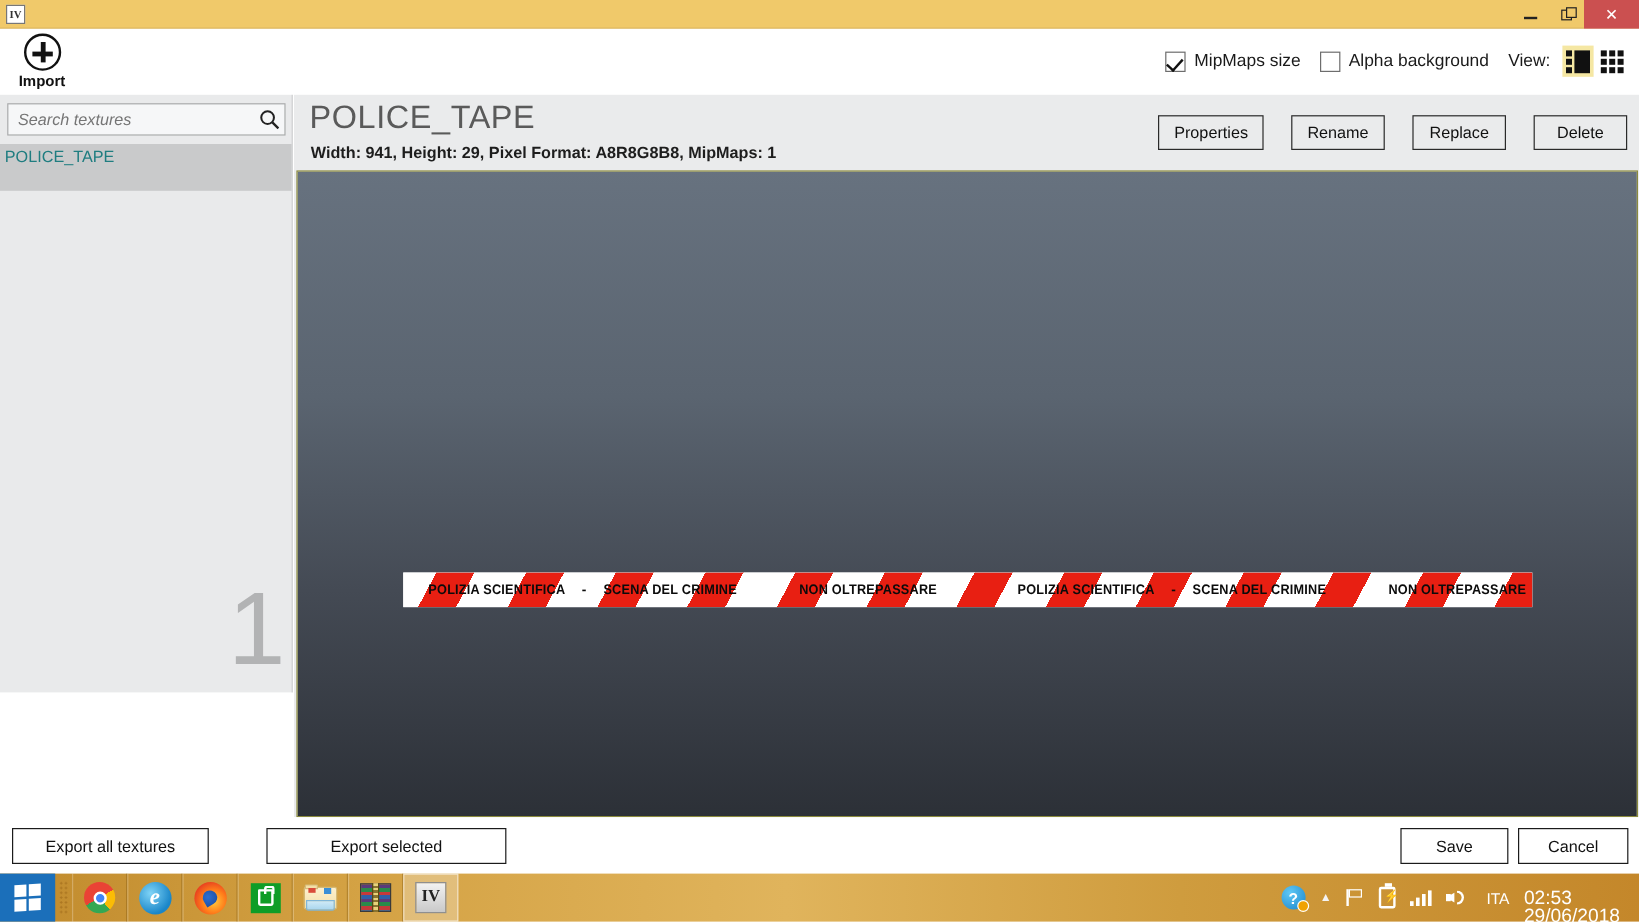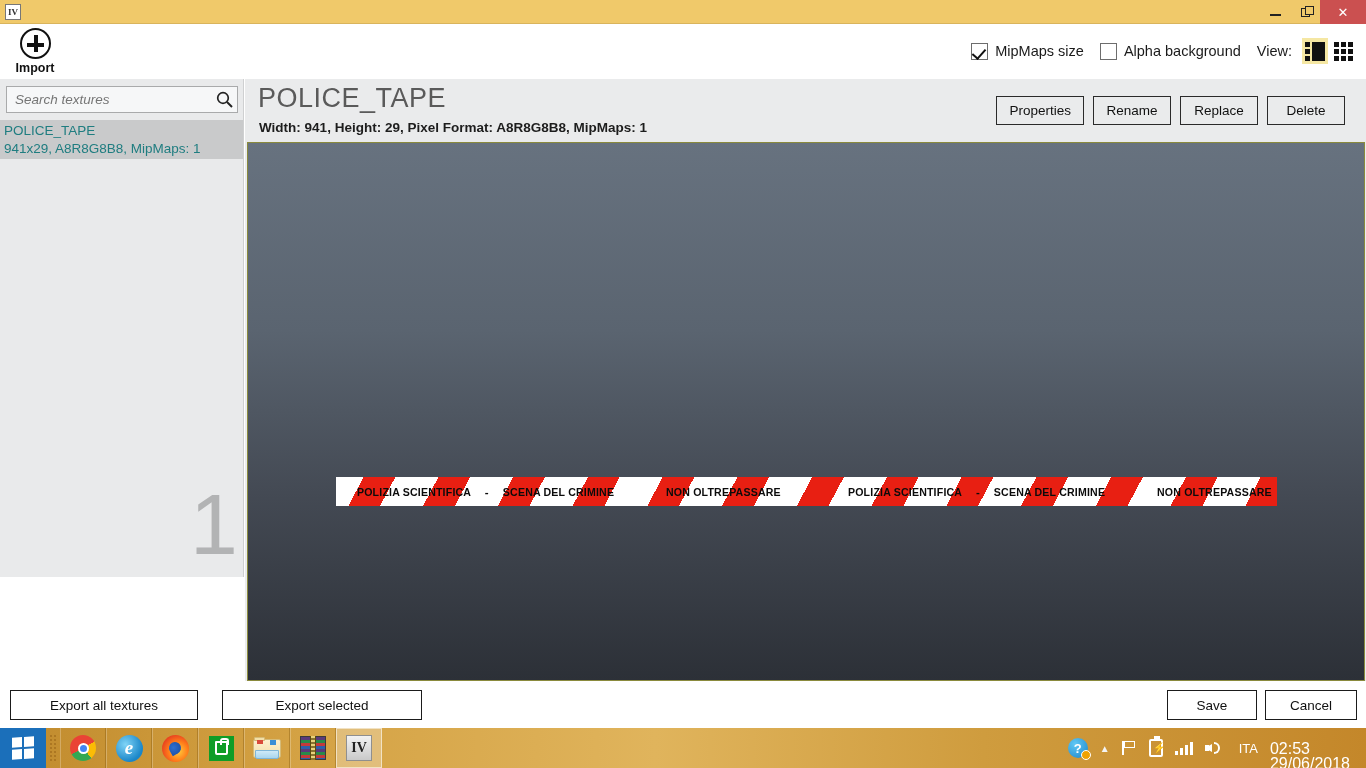--- a/index.html
+++ b/index.html
@@ -130,21 +130,21 @@
     background: #eaebec;
   }
   .tex-title {
     position: absolute; left: 13px; top: 4px;
     font-size: 27px; color: #5a5a5a; font-weight: 300; letter-spacing: .5px;
   }
   .tex-info {
     position: absolute; left: 14px; top: 41px;
     font-size: 13.5px; color: #1d1d1d; font-weight: bold;
   }
-  .hdr-buttons { position: absolute; right: 21px; top: 17px; display: flex; gap: 9px; }
+  .hdr-buttons { position: absolute; right: 10px; top: 17px; display: flex; gap: 23px; }
   .hdr-btn {
     min-width: 78px; height: 29px; padding: 0 12px;
     background: #eaebec; border: 1.6px solid #2a2a2a;
     font-size: 13.5px; color: #111; cursor: pointer;
     font-family: "Liberation Sans", sans-serif;
   }
 
   
   .preview {
     position: absolute; left: 2px; top: 63px; right: 1px; bottom: 0;
@@ -184,21 +184,21 @@
   .bottombar {
     position: absolute; left: 0; top: 681px; width: 1366px; height: 47px;
     background: #ffffff;
   }
   .btm-btn {
     position: absolute; height: 30px; top: 9px;
     background: #ffffff; border: 1.6px solid #1b1b1b;
     font-size: 13.5px; color: #111; cursor: pointer;
     font-family: "Liberation Sans", sans-serif;
   }
-  #btn-export-all { left: 10px; width: 188px; }
+  #btn-export-all { left: 10px; width: 164px; }
   #btn-export-sel { left: 222px; width: 200px; }
   #btn-save { right: 109px; width: 90px; margin-left: 25px; }
   #btn-cancel { right: 9px; width: 92px; }
 
   
   .taskbar {
     position: absolute; left: 0; top: 728px; width: 1366px; height: 40px;
     background: linear-gradient(to right, #c08a2c 0%, #d4a244 22%, #e0b45c 48%, #cf9c3e 72%, #c4872a 100%);
     display: flex; align-items: center;
   }
@@ -353,21 +353,20 @@
     <div class="search-icon">
       <svg width="17" height="17" viewBox="0 0 17 17">
         <circle cx="7" cy="7" r="5.3" fill="none" stroke="#222" stroke-width="1.7"></circle>
         <line x1="11" y1="11" x2="16" y2="16" stroke="#222" stroke-width="1.9"></line>
       </svg>
     </div>
   </div>
 
   <div class="tex-item">
     <div class="tex-name">POLICE_TAPE</div>
-    <div class="tex-meta">941x29, A8R8G8B8, MipMaps: 1</div>
   </div>
 
   <div class="count-watermark">1</div>
 </div>
 
 <div class="content">
   <div class="tex-title">POLICE_TAPE</div>
   <div class="tex-info">Width: 941, Height: 29, Pixel Format: A8R8G8B8, MipMaps: 1</div>
 
   <div class="hdr-buttons">

